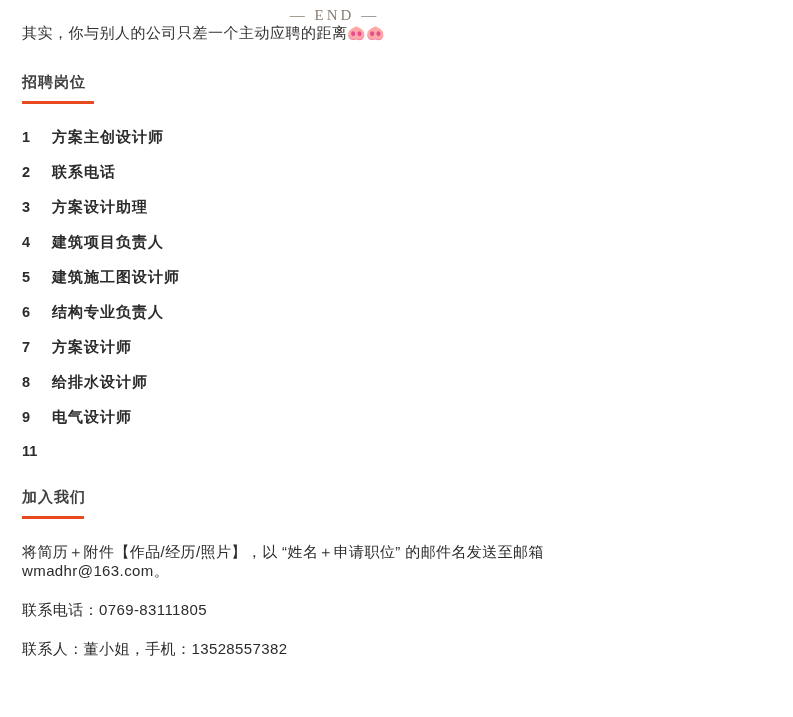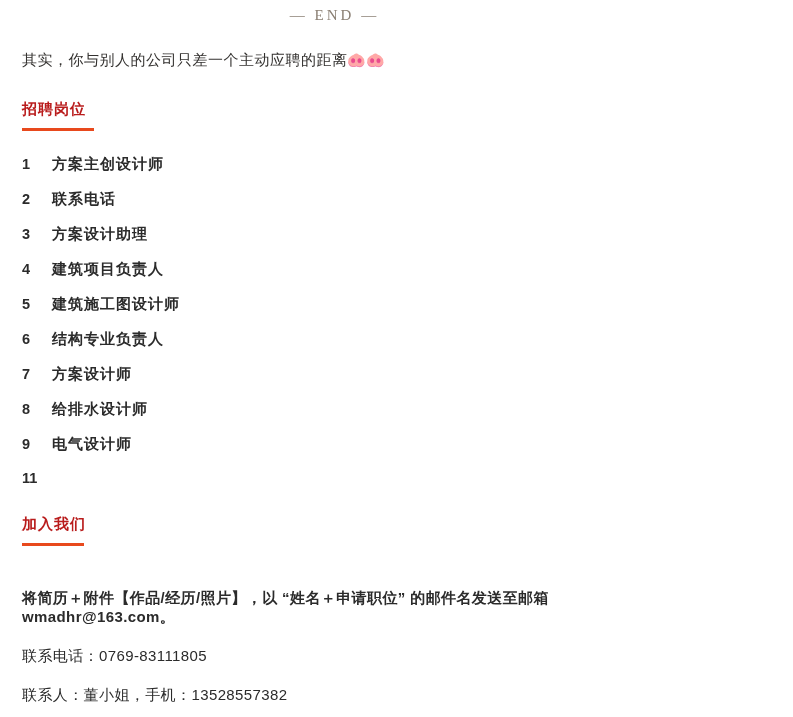--- a/index.html
+++ b/index.html
@@ -26,34 +26,33 @@
     text-align: center;
     color: #8a7f73;
     font-size: 15px;
     letter-spacing: 3px;
     padding-top: 7px;
     font-family: "Liberation Serif", "DejaVu Serif", serif;
   }
   .intro {
     font-size: 15px;
     color: #33312f;
-    margin-top: 27px;
     letter-spacing: 0.5px;
   }
   .emoji {
     font-size: 15px;
     letter-spacing: 0;
   }
   .section-head {
     margin-top: 30px;
   }
   .section-title {
     font-size: 15px;
     font-weight: bold;
-    color: #b91c1c;
+    color: #404040;
     letter-spacing: 1px;
     display: inline-block;
   }
   .rule {
     width: 72px;
     height: 0;
     border-top: 3px solid #e8491d;
     margin-top: 9px;
   }
   .rule.short {
@@ -85,22 +84,22 @@
   .join-block {
     margin-top: 10px;
   }
   .contact-line {
     font-size: 15px;
     color: #2b2b2b;
     margin-top: 20px;
     letter-spacing: 0.4px;
   }
   .contact-line.first {
-    margin-top: 43px;
-    font-weight: bold;
+    margin-top: 24px;
+    font-weight: normal;
   }
   .bold {
     font-weight: normal;
   }
 </style>
 </head>
 <body>
 
 <div class="page">
 

